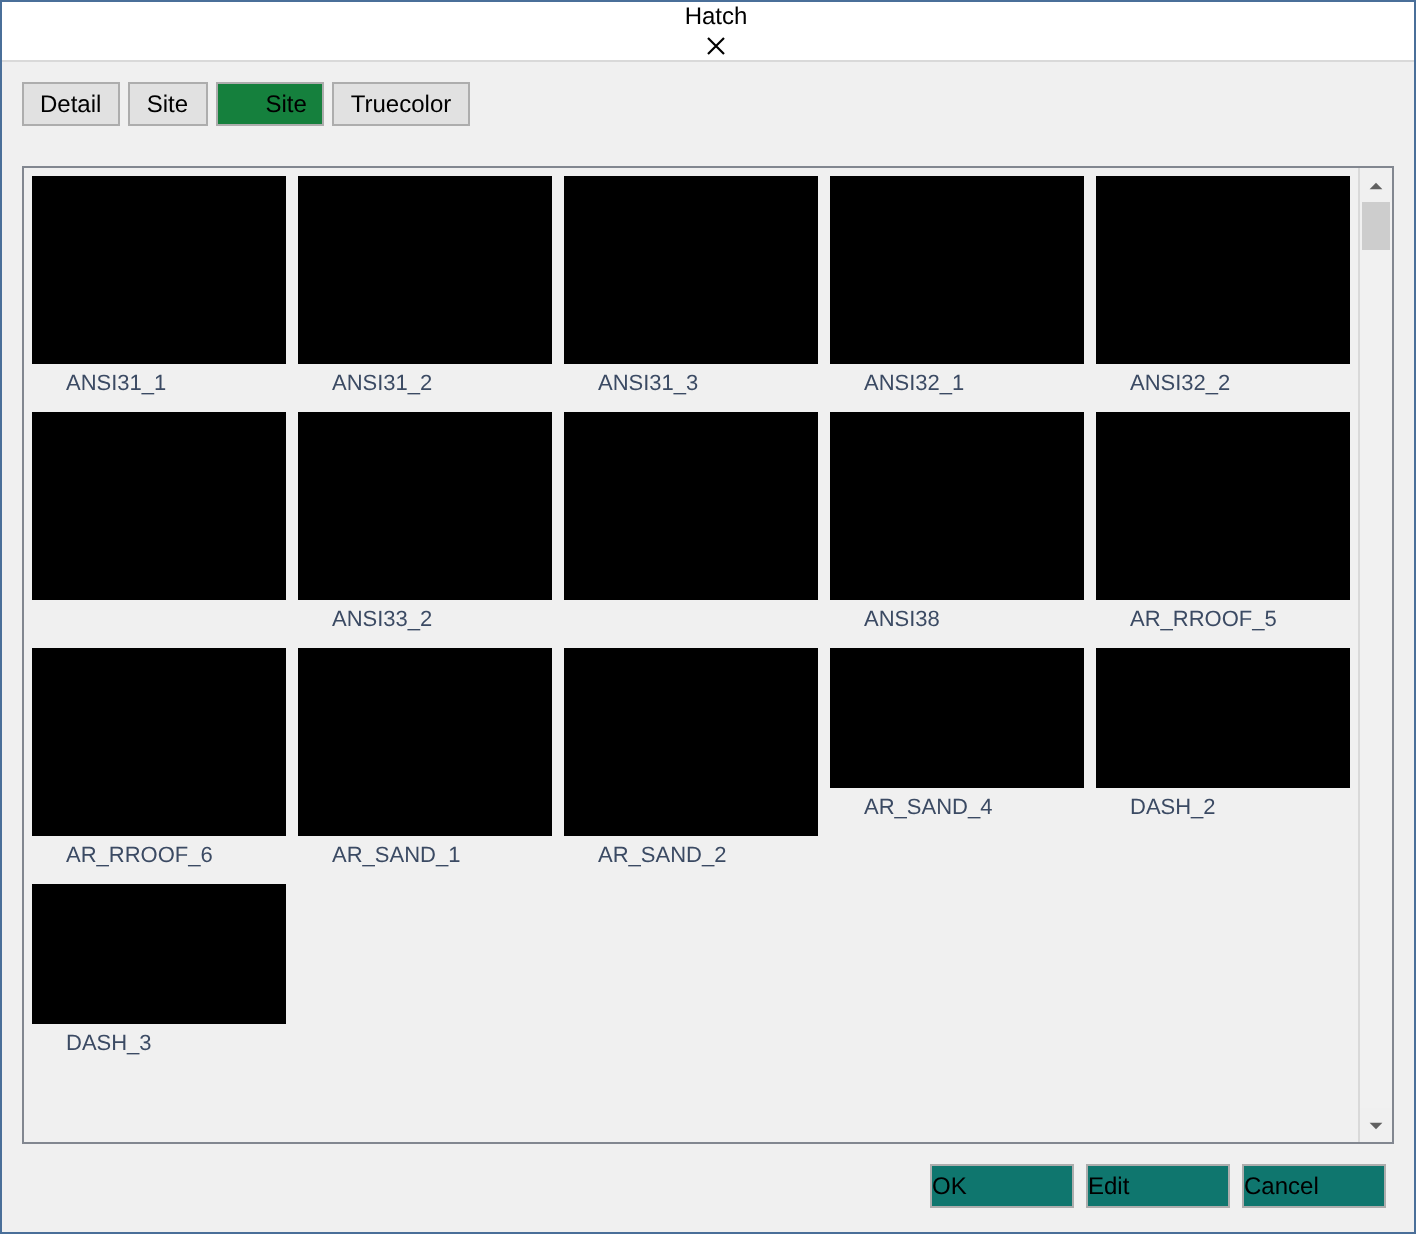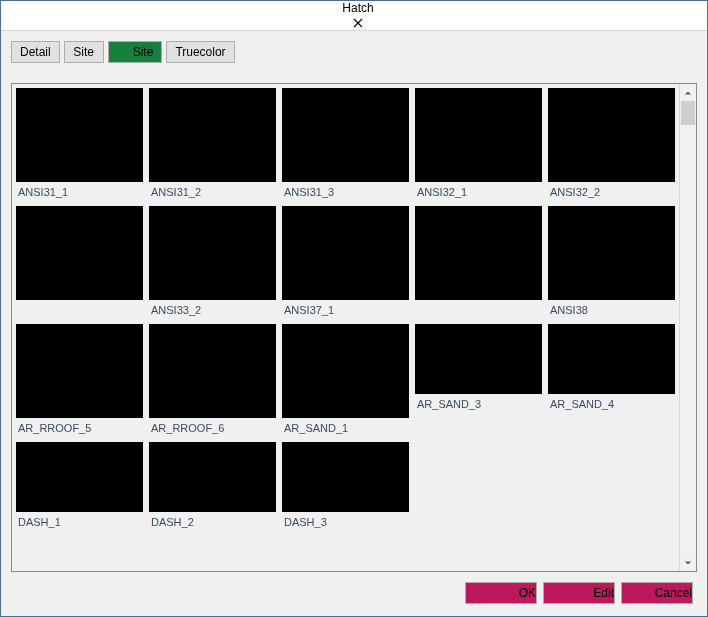--- a/index.html
+++ b/index.html
@@ -97,20 +97,21 @@
     height: 94px;
   }
   .row-last .thumb { height: 70px; }
   .lbl {
     font-size: 11px;
     color: #3b4a63;
     padding: 4px 2px 6px 2px;
     white-space: nowrap;
     overflow: hidden;
     text-overflow: ellipsis;
+    margin-left: 15px;
   }
   
   .vscroll {
     width: 17px;
     background: #f0f0f0;
     border-left: 1px solid #d9d9d9;
     position: relative;
   }
   .vscroll .arrow {
     width: 100%;
@@ -145,24 +146,24 @@
     display: flex;
     align-items: center;
     justify-content: flex-end;
     gap: 6px;
     padding-right: 4px;
     padding-top: 4px;
   }
   .btn {
     width: 72px;
     height: 22px;
-    background: #be185d;
+    background: #0f766e;
     border: 1px solid #adadad;
     font-size: 12px;
-    text-align: right;
+    text-align: left;
     line-height: 20px;
     color: #000;
     cursor: default;
   }
 </style>
 </head>
 <body>
 
 <div class="titlebar">
   <span class="title">Hatch</span>
@@ -209,54 +210,46 @@
           </div>
         <div class="cell">
             <div class="thumb"></div>
           </div>
         <div class="cell">
             <div class="thumb"></div>
             <div class="lbl">ANSI33_2</div>
           </div>
         <div class="cell">
             <div class="thumb"></div>
-            <div class="lbl">ANSI37_1</div>
-          </div>
-        <div class="cell">
-            <div class="thumb"></div>
           </div>
 
         <div class="cell">
             <div class="thumb"></div>
             <div class="lbl">ANSI38</div>
           </div>
         <div class="cell">
             <div class="thumb"></div>
             <div class="lbl">AR_RROOF_5</div>
           </div>
         <div class="cell">
             <div class="thumb"></div>
             <div class="lbl">AR_RROOF_6</div>
           </div>
         <div class="cell">
             <div class="thumb"></div>
             <div class="lbl">AR_SAND_1</div>
           </div>
+        <div class="cell">
+            <div class="thumb"></div>
+            <div class="lbl">AR_SAND_2</div>
+          </div>
 
         <div class="cell row-last">
             <div class="thumb"></div>
-            <div class="lbl">AR_SAND_3</div>
-          </div>
-        <div class="cell row-last">
-            <div class="thumb"></div>
             <div class="lbl">AR_SAND_4</div>
-          </div>
-        <div class="cell row-last">
-            <div class="thumb"></div>
-            <div class="lbl">DASH_1</div>
           </div>
         <div class="cell row-last">
             <div class="thumb"></div>
             <div class="lbl">DASH_2</div>
           </div>
         <div class="cell row-last">
             <div class="thumb"></div>
             <div class="lbl">DASH_3</div>
           </div>
       </div>

